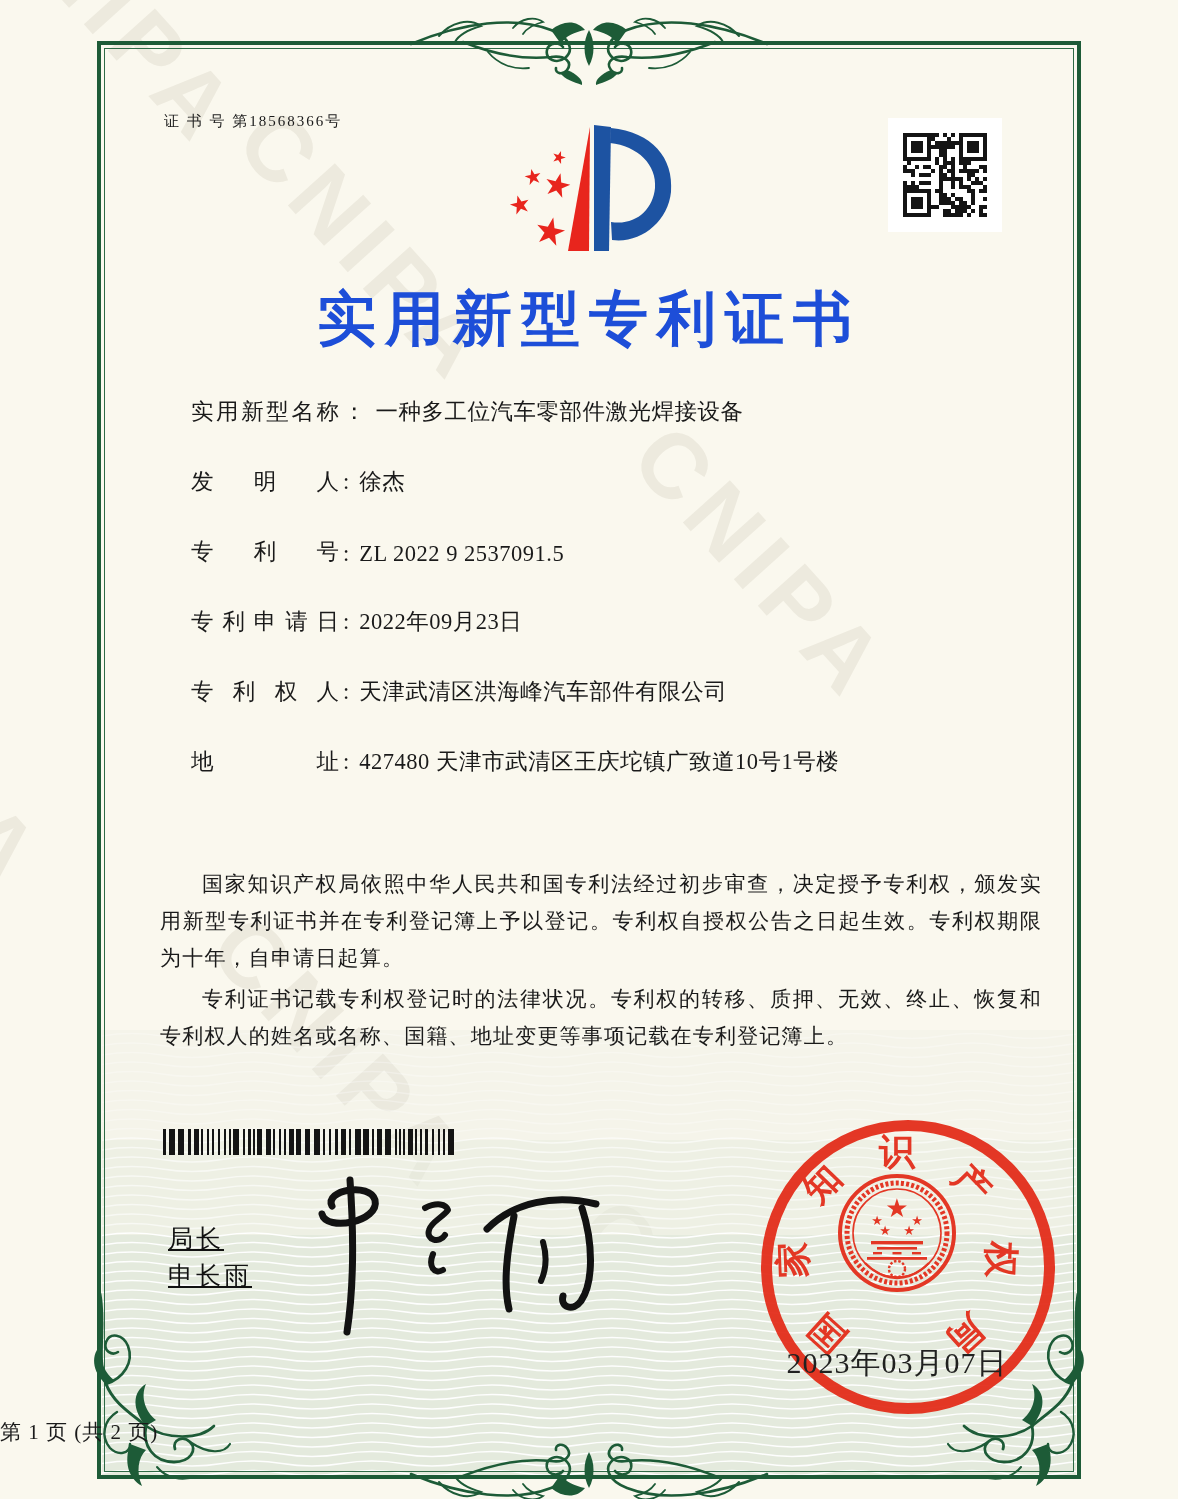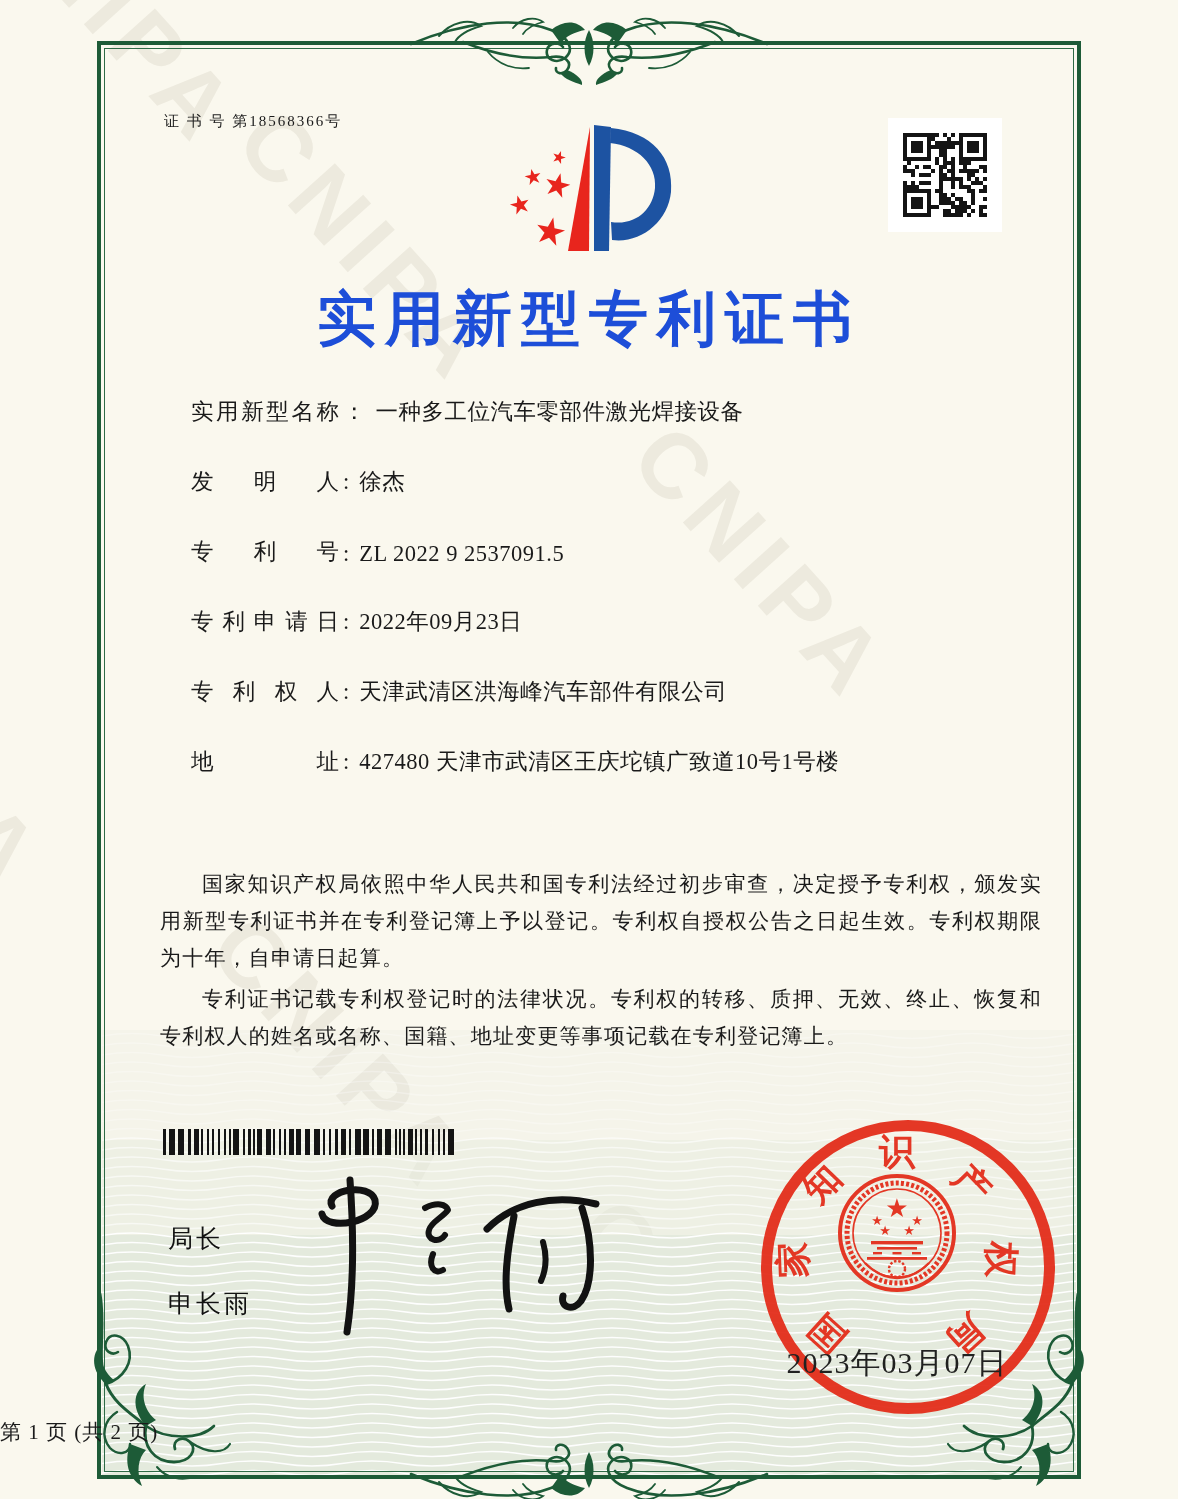--- a/index.html
+++ b/index.html
@@ -48,21 +48,21 @@
   .body-text{position:absolute; left:160px; top:866px; width:882px;}
   .body-text p{
     margin:0 0 4px 0; font-size:21px; line-height:37px;
     text-indent:2em; letter-spacing:1.2px; text-align:justify;
   }
   
   .waves{position:absolute; left:102px; top:1030px;}
   .barcode{position:absolute; left:163px; top:1129px;}
   .signer{position:absolute; left:168px; top:1222px;
     font-family:"Liberation Sans","DejaVu Sans",sans-serif; font-size:25px; color:#111;}
-  .signer div{margin-bottom:32px; letter-spacing:3px;}
+  .signer div{margin-bottom:4px; letter-spacing:3px;text-decoration:underline;}
   .signature{position:absolute; left:262px; top:1172px;}
   .page-footer{position:absolute; left:0; top:1418px; width:100%; font-size:21px; letter-spacing:1px;}
   
   .seal{position:absolute; left:752px; top:1111px; width:290px; height:290px; opacity:0.92;}
   .seal-ring{position:absolute; left:50%; top:50%; width:272px; height:272px;
     margin:-136px 0 0 -136px; border:11px solid #e32815; border-radius:50%;}
   .seal-char{
     position:absolute; left:50%; top:50%; width:44px; height:44px; margin:-22px 0 0 -22px;
     display:flex; align-items:center; justify-content:center;
     font-size:36px; font-weight:700; color:#e32815;

